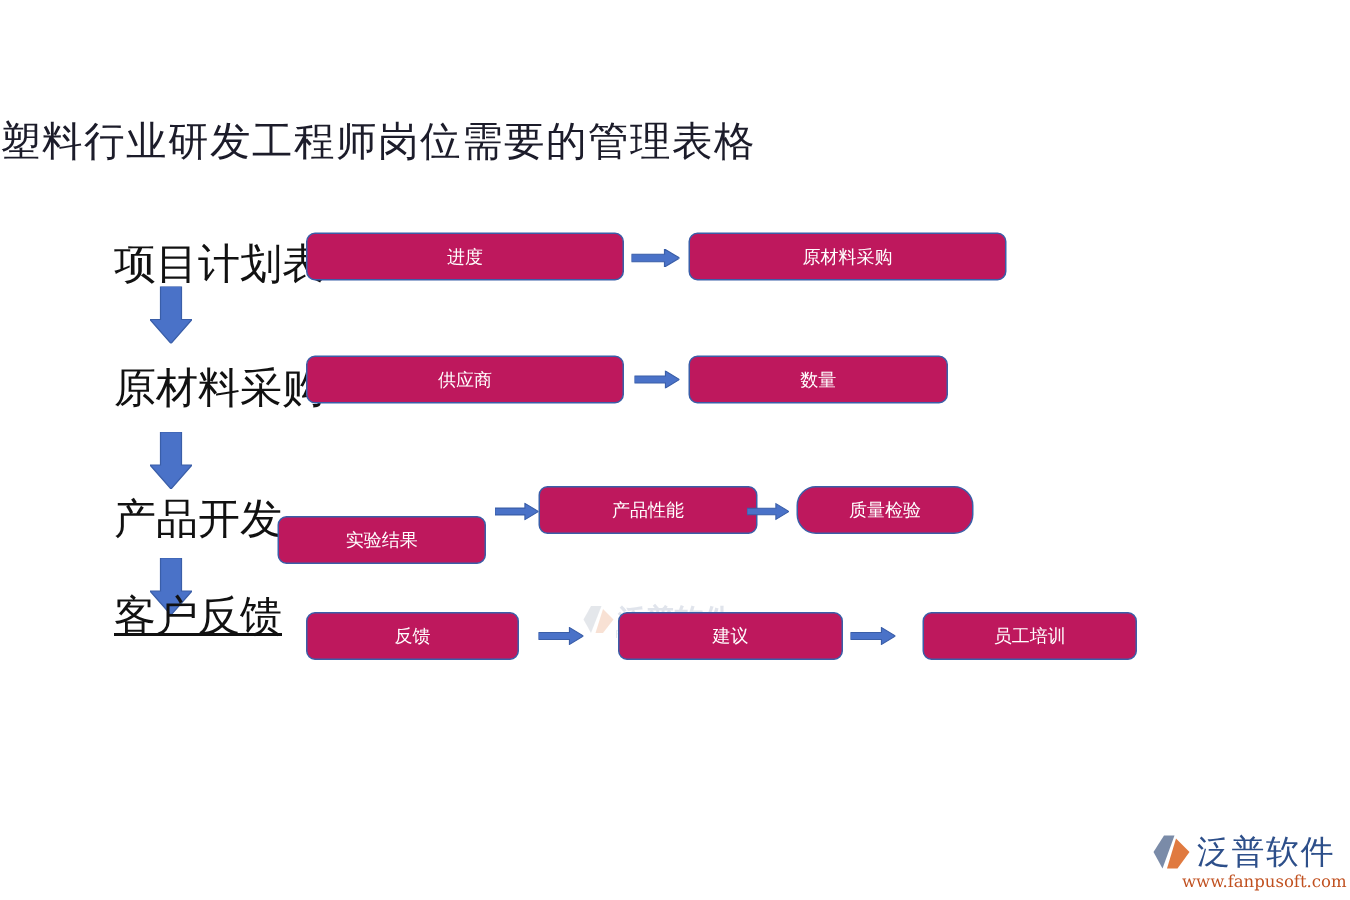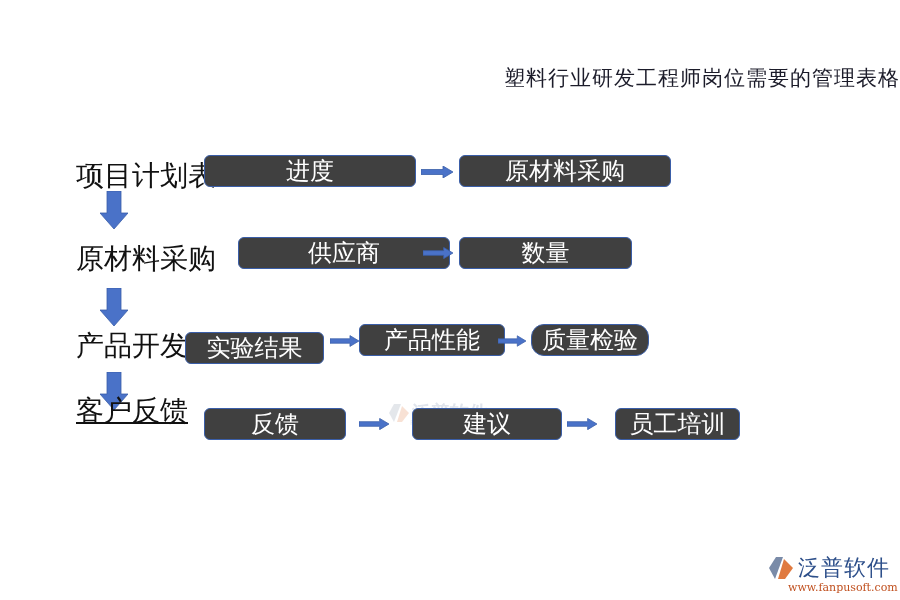--- a/index.html
+++ b/index.html
@@ -1,22 +1,22 @@
 <!DOCTYPE html>
 <html><head>
 <meta charset="utf-8">
 <style>
   html, body { margin:0; padding:0; background:#ffffff; }
   body { width:900px; height:600px; position:relative; overflow:hidden;
          font-family:"DejaVu Sans","Liberation Sans",sans-serif; }
-  .title { position:absolute; left:0; top:64px; width:900px; text-align:right;
-           font-size:21px; color:#1c1c2a; letter-spacing:1px; }
+  .title { position:absolute; left:0; top:76px; width:900px; text-align:left;
+           font-size:27px; color:#1c1c2a; letter-spacing:1px; }
   .label { position:absolute; left:76px; font-size:28px; color:#111; white-space:nowrap; }
-  .box { position:absolute; height:32px; background:#404040; border:1.5px solid #3a5ea8;
-         border-radius:6px; box-sizing:border-box; color:#fff; font-size:24px;
+  .box { position:absolute; height:32px; background:#be185d; border:1.5px solid #3a5ea8;
+         border-radius:6px; box-sizing:border-box; color:#fff; font-size:12px;
          display:flex; align-items:center; justify-content:center; white-space:nowrap; }
   .harrow { position:absolute; height:12px; }
   .varrow { position:absolute; left:100px; width:28px; height:38px; }
   .wm { position:absolute; left:388px; top:400px; opacity:0.22; display:flex; align-items:center; }
   .wm .wm-text { font-size:19px; color:#7788aa; font-weight:bold; margin-left:2px; }
   .wm .wm-sub { position:absolute; left:22px; top:19px; font-size:7px; color:#8899aa; letter-spacing:1px; }
   .logo { position:absolute; left:768px; top:553px; display:flex; flex-direction:column; }
   .logo-row { display:flex; align-items:center; }
   .logo-name { font-size:22px; color:#2d4f8a; letter-spacing:1px; margin-left:4px; }
   .logo-url { font-family:"DejaVu Serif","Liberation Serif",serif; font-size:11px; color:#c0501f;
@@ -32,32 +32,32 @@
 <svg class="harrow" style="left:421px;top:166px;width:32px;" viewBox="0 0 32 12">
     <path d="M0 3.5 H22 V0 L32 6 L22 12 V8.5 H0 Z" fill="#4a72c8" stroke="#3a5ea8" stroke-width="0.8"></path>
   </svg>
 <div class="box" style="left:459px;top:155px;width:212px;">原材料采购</div>
 
 <svg class="varrow" style="top:191px;" viewBox="0 0 28 38">
     <path d="M7 0 H21 V22 H28 L14 38 L0 22 H7 Z" fill="#4a72c8" stroke="#3a5ea8" stroke-width="0.8"></path>
   </svg>
 
 <div class="label" style="top:240px;">原材料采购</div>
-<div class="box" style="left:204px;top:237px;width:212px;margin-left:34px;">供应商</div>
+<div class="box" style="left:204px;top:237px;width:212px;">供应商</div>
 <svg class="harrow" style="left:423px;top:247px;width:30px;" viewBox="0 0 32 12">
     <path d="M0 3.5 H22 V0 L32 6 L22 12 V8.5 H0 Z" fill="#4a72c8" stroke="#3a5ea8" stroke-width="0.8"></path>
   </svg>
 <div class="box" style="left:459px;top:237px;width:173px;">数量</div>
 
 <svg class="varrow" style="top:288px;" viewBox="0 0 28 38">
     <path d="M7 0 H21 V22 H28 L14 38 L0 22 H7 Z" fill="#4a72c8" stroke="#3a5ea8" stroke-width="0.8"></path>
   </svg>
 
 <div class="label" style="top:327px;">产品开发</div>
-<div class="box" style="left:185px;top:332px;width:139px;">实验结果</div>
+<div class="box" style="left:185px;top:344px;width:139px;">实验结果</div>
 <svg class="harrow" style="left:330px;top:335px;width:29px;" viewBox="0 0 32 12">
     <path d="M0 3.5 H22 V0 L32 6 L22 12 V8.5 H0 Z" fill="#4a72c8" stroke="#3a5ea8" stroke-width="0.8"></path>
   </svg>
 <div class="box" style="left:359px;top:324px;width:146px;">产品性能</div>
 <svg class="harrow" style="left:498px;top:335px;width:28px;" viewBox="0 0 32 12">
     <path d="M0 3.5 H22 V0 L32 6 L22 12 V8.5 H0 Z" fill="#4a72c8" stroke="#3a5ea8" stroke-width="0.8"></path>
   </svg>
 <div class="box" style="left:531px;top:324px;width:118px;border-radius:13px;">质量检验</div>
 
 <svg class="varrow" style="top:372px;" viewBox="0 0 28 38">
@@ -75,21 +75,21 @@
 
 <div class="label" style="top:392px;text-decoration:underline;">客户反馈</div>
 <div class="box" style="left:204px;top:408px;width:142px;">反馈</div>
 <svg class="harrow" style="left:359px;top:418px;width:30px;" viewBox="0 0 32 12">
     <path d="M0 3.5 H22 V0 L32 6 L22 12 V8.5 H0 Z" fill="#4a72c8" stroke="#3a5ea8" stroke-width="0.8"></path>
   </svg>
 <div class="box" style="left:412px;top:408px;width:150px;">建议</div>
 <svg class="harrow" style="left:567px;top:418px;width:30px;" viewBox="0 0 32 12">
     <path d="M0 3.5 H22 V0 L32 6 L22 12 V8.5 H0 Z" fill="#4a72c8" stroke="#3a5ea8" stroke-width="0.8"></path>
   </svg>
-<div class="box" style="left:615px;top:408px;width:125px;">员工培训</div>
+<div class="box" style="left:615px;top:408px;width:143px;">员工培训</div>
 
 <div class="logo">
   <div class="logo-row">
     <svg width="26" height="24" viewBox="0 0 26 24">
       <path d="M8 1 L15 1 L7 23 L1 12 Z" fill="#7a8ba8"></path>
       <path d="M16 3 L25 12 L17 23 L10 23 Z" fill="#e07a40"></path>
     </svg>
     <span class="logo-name">泛普软件</span>
   </div>
   <span class="logo-url">www.fanpusoft.com</span>

